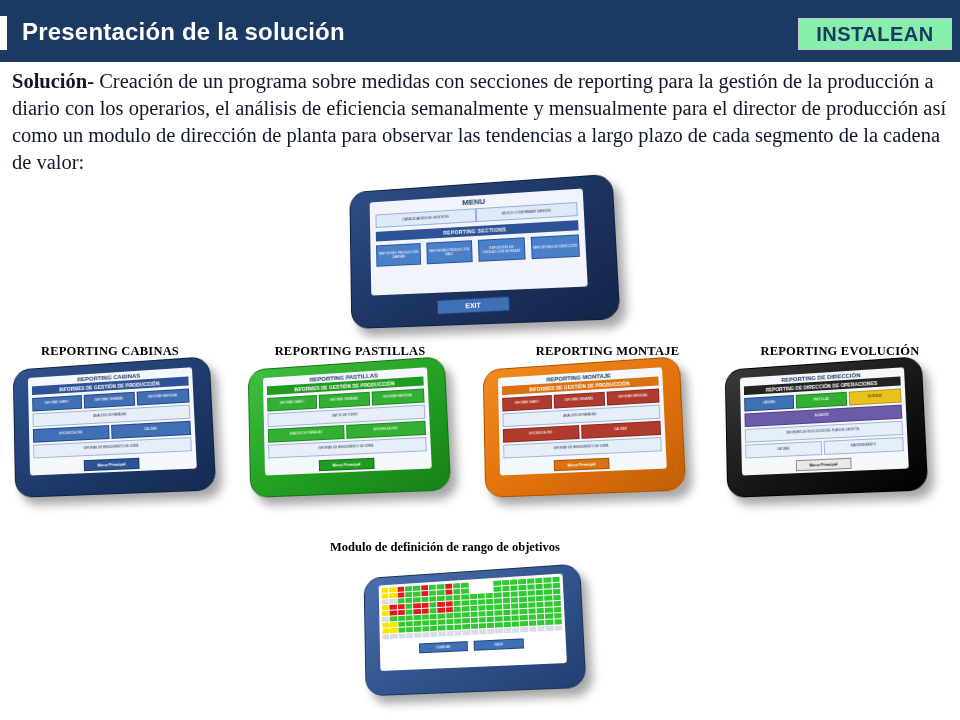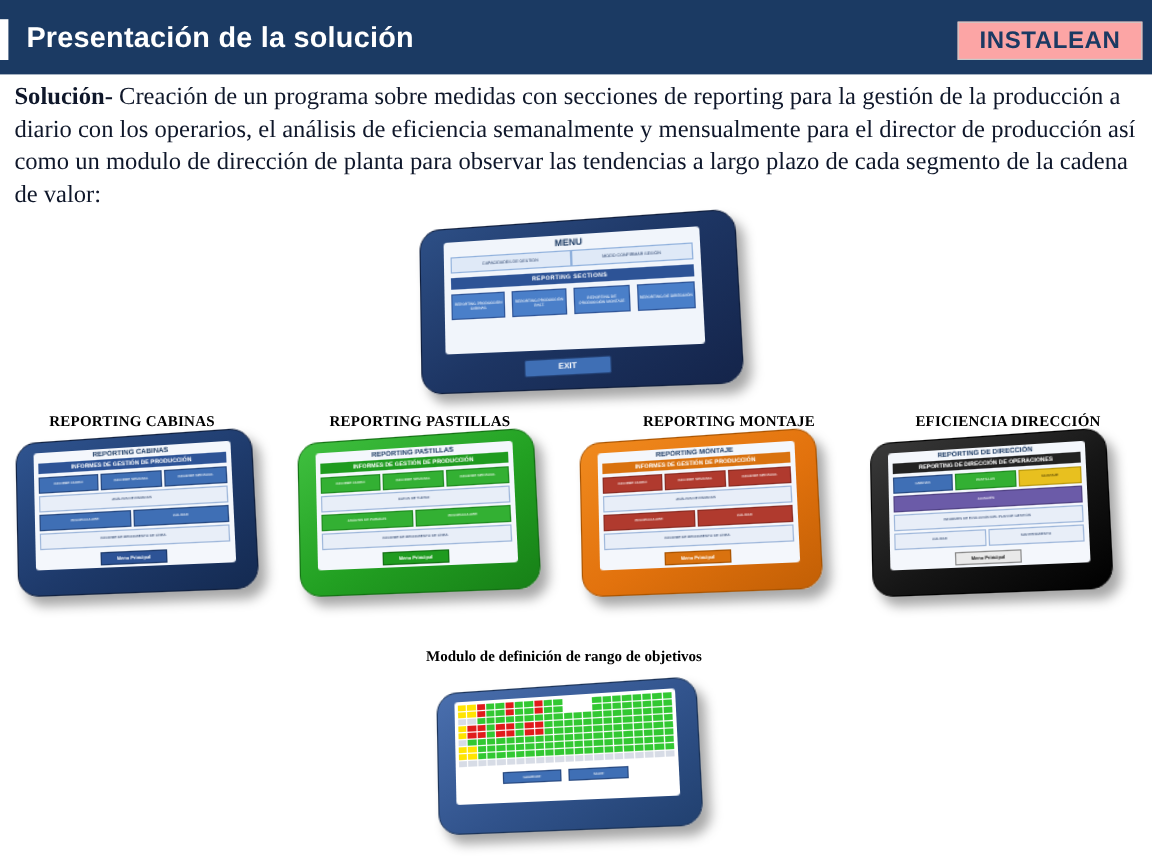--- a/index.html
+++ b/index.html
@@ -34,21 +34,21 @@
     color: #ffffff;
     font-family: "Liberation Sans", sans-serif;
     font-size: 24px;
     font-weight: bold;
     letter-spacing: 0.2px;
   }
   .logo-box {
     position: absolute;
     right: 8px; top: 18px;
     width: 152px; height: 30px;
-    background: #fca5a5;
+    background: #86efac;
     border: 1px solid #c9c9c9;
   }
   .logo-text {
     position: absolute;
     left: 0; top: 0;
     width: 152px;
     line-height: 30px;
     text-align: center;
     font-family: "Liberation Sans", sans-serif;
     font-size: 20px;
@@ -283,21 +283,20 @@
     color: #ffffff;
     font-family: "Liberation Sans", sans-serif;
     font-size: 3px;
     text-align: center;
     line-height: 8px;
   }
   .obj-caption {
     position: absolute;
     left: 330px; top: 540px;
     width: 280px;
-    text-align: center;
     font-size: 12.5px;
     font-weight: bold;
     line-height: 15px;
   }
 </style>
 </head>
 <body>
 
 <div class="header">
   <div class="header-accent"></div>
@@ -380,21 +379,21 @@
       <div class="rep-btn o">INFORME MENSUAL</div>
       <div class="rep-btn lt wide">ANÁLISIS DE PARADAS</div>
       <div class="rep-btn o">EFICIENCIA OEE</div>
       <div class="rep-btn o">CALIDAD</div>
       <div class="rep-btn lt wide">INFORME DE RENDIMIENTO DE LÍNEA</div>
     </div>
     <div class="rep-home o">Menu Principal</div>
   </div>
 </div>
 
-<div class="caption" style="left:740px; top:344px; width:200px;">EFICIENCIA DIRECCIÓN</div>
+<div class="caption" style="left:740px; top:344px; width:200px;">REPORTING EVOLUCIÓN</div>
 <div class="device report-device" id="dev-direccion">
   <div class="tablet"></div>
   <div class="screen" style="transform: perspective(700px) rotateX(6deg) rotateY(-10deg) rotate(-2deg);">
     <div class="rep-title">REPORTING DE DIRECCIÓN</div>
     <div class="rep-subbar dark">REPORTING DE DIRECCIÓN DE OPERACIONES</div>
     <div class="rep-grid">
       <div class="rep-btn">CABINAS</div>
       <div class="rep-btn g">PASTILLAS</div>
       <div class="rep-btn y">MONTAJE</div>
       <div class="rep-btn p">ALMACÉN</div>

